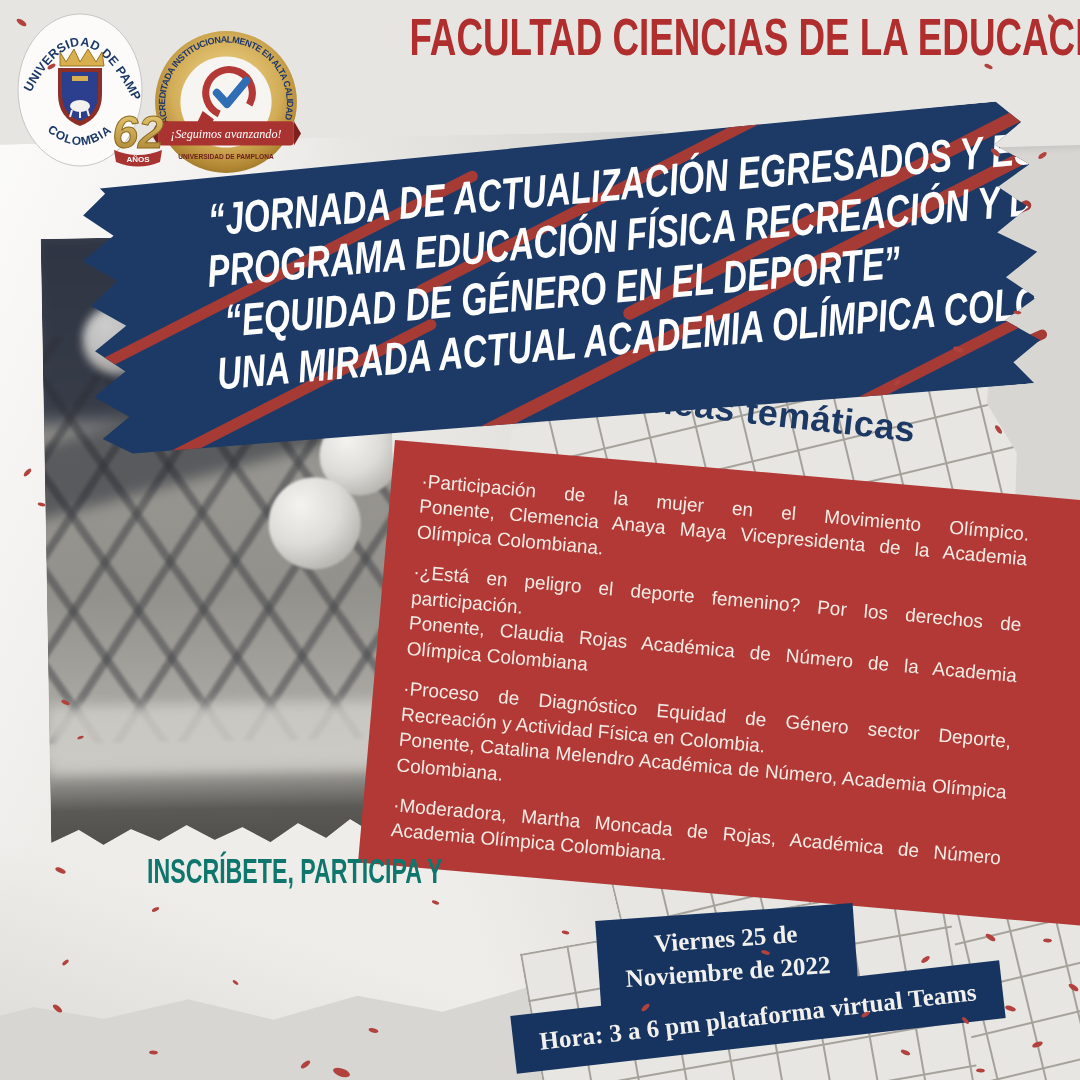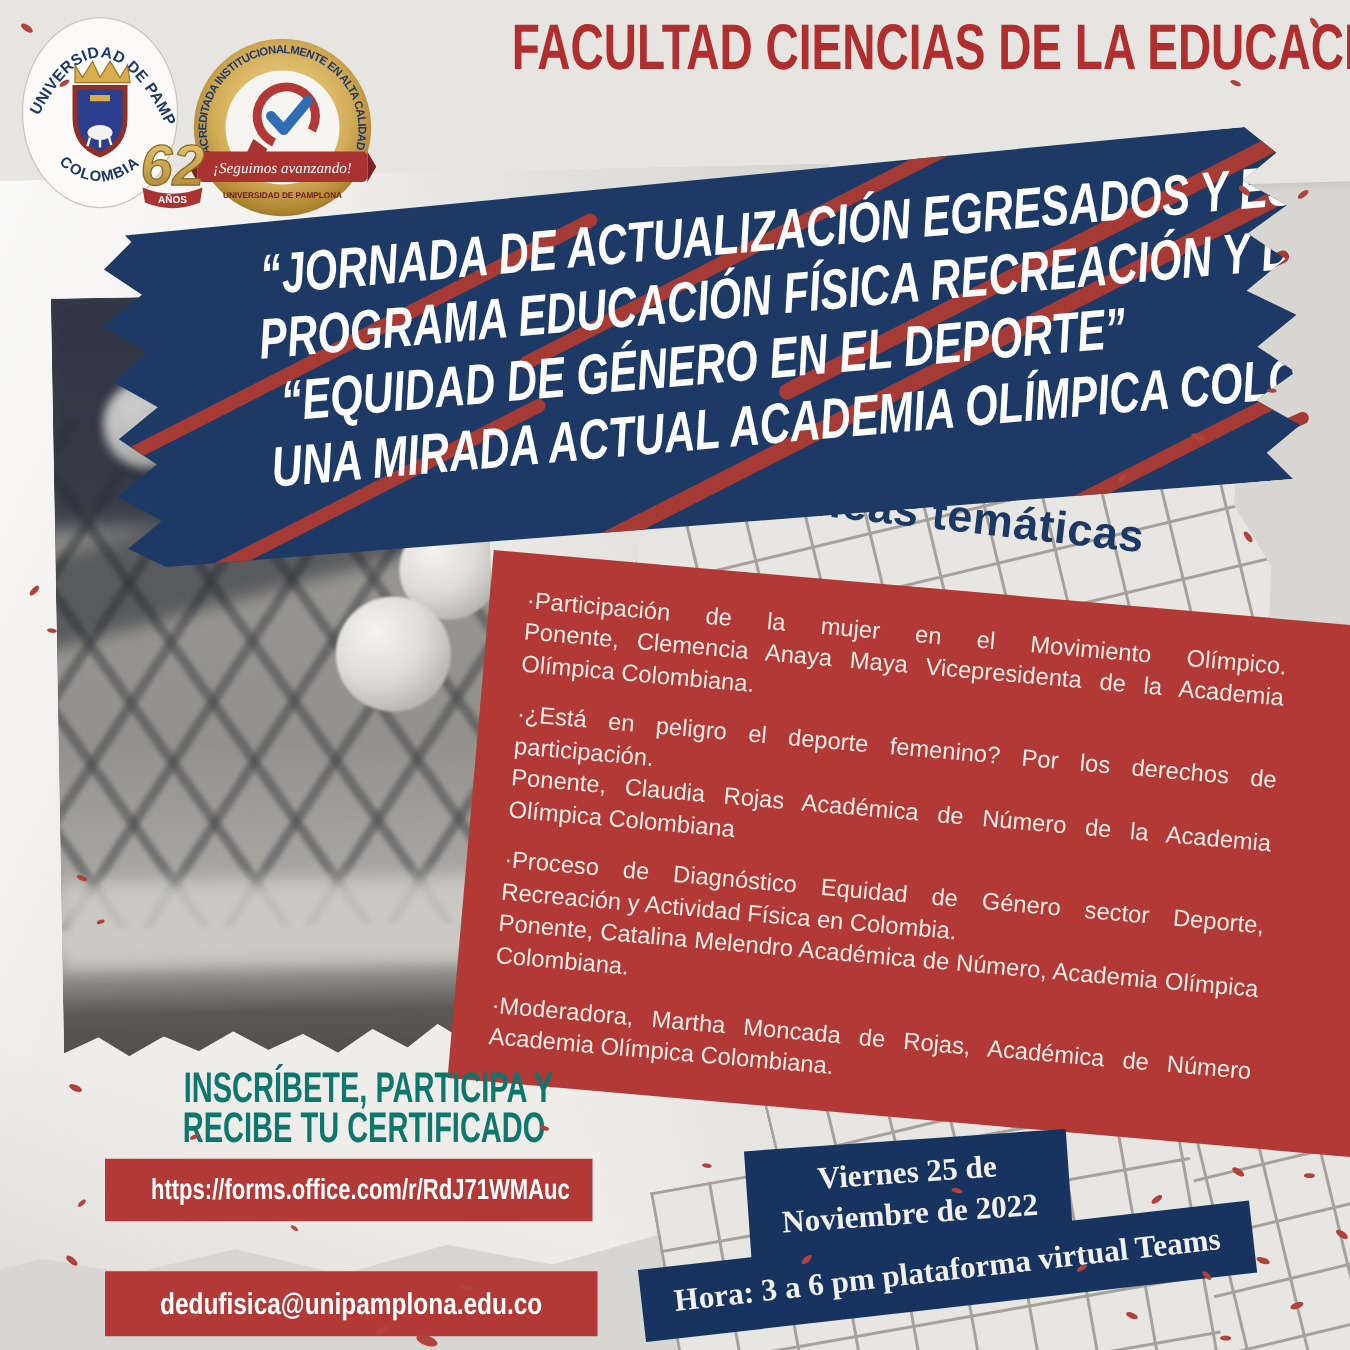--- a/index.html
+++ b/index.html
@@ -212,27 +212,20 @@
     <rect x="58" y="66" width="16" height="5" fill="#d8ae4e"></rect>
     <ellipse cx="66" cy="96" rx="10" ry="6" fill="#f3f2ef"></ellipse>
     <path d="M58 100 l-2 7 M66 101 l0 7 M73 99 l2 7" stroke="#f3f2ef" stroke-width="2" fill="none"></path>
     <text x="124" y="138" font-size="46" font-style="italic" font-weight="bold" fill="url(#goldTxt)" stroke="#8a6a20" stroke-width="1" text-anchor="middle">62</text>
     <path d="M100 140 q24 10 48 0 l-2 12 q-22 9 -44 0 z" fill="#a93330"></path>
     <text x="124" y="152" font-size="8" font-weight="bold" fill="#ffffff" text-anchor="middle">AÑOS</text>
   </svg>
 
   <div class="abs cta-head">
     <div class="ln"><span class="cond">INSCRÍBETE, PARTICIPA Y</span></div>
-    <div class="ln"><span class="cond">RECIBE TU CERTIFICADO</span></div>
-  </div>
-  <div class="abs url-banner">
-    <span class="cond">https://forms.office.com/r/RdJ71WMAuc</span>
-  </div>
-  <div class="abs email-banner">
-    <span class="cond">dedufisica@unipamplona.edu.co</span>
   </div>
 
   <div class="abs date-box">
     <div>Viernes 25 de</div>
     <div>Noviembre de 2022</div>
   </div>
   <div class="abs hora-banner">
     <span>Hora: 3 a 6 pm plataforma virtual Teams</span>
   </div>
 

